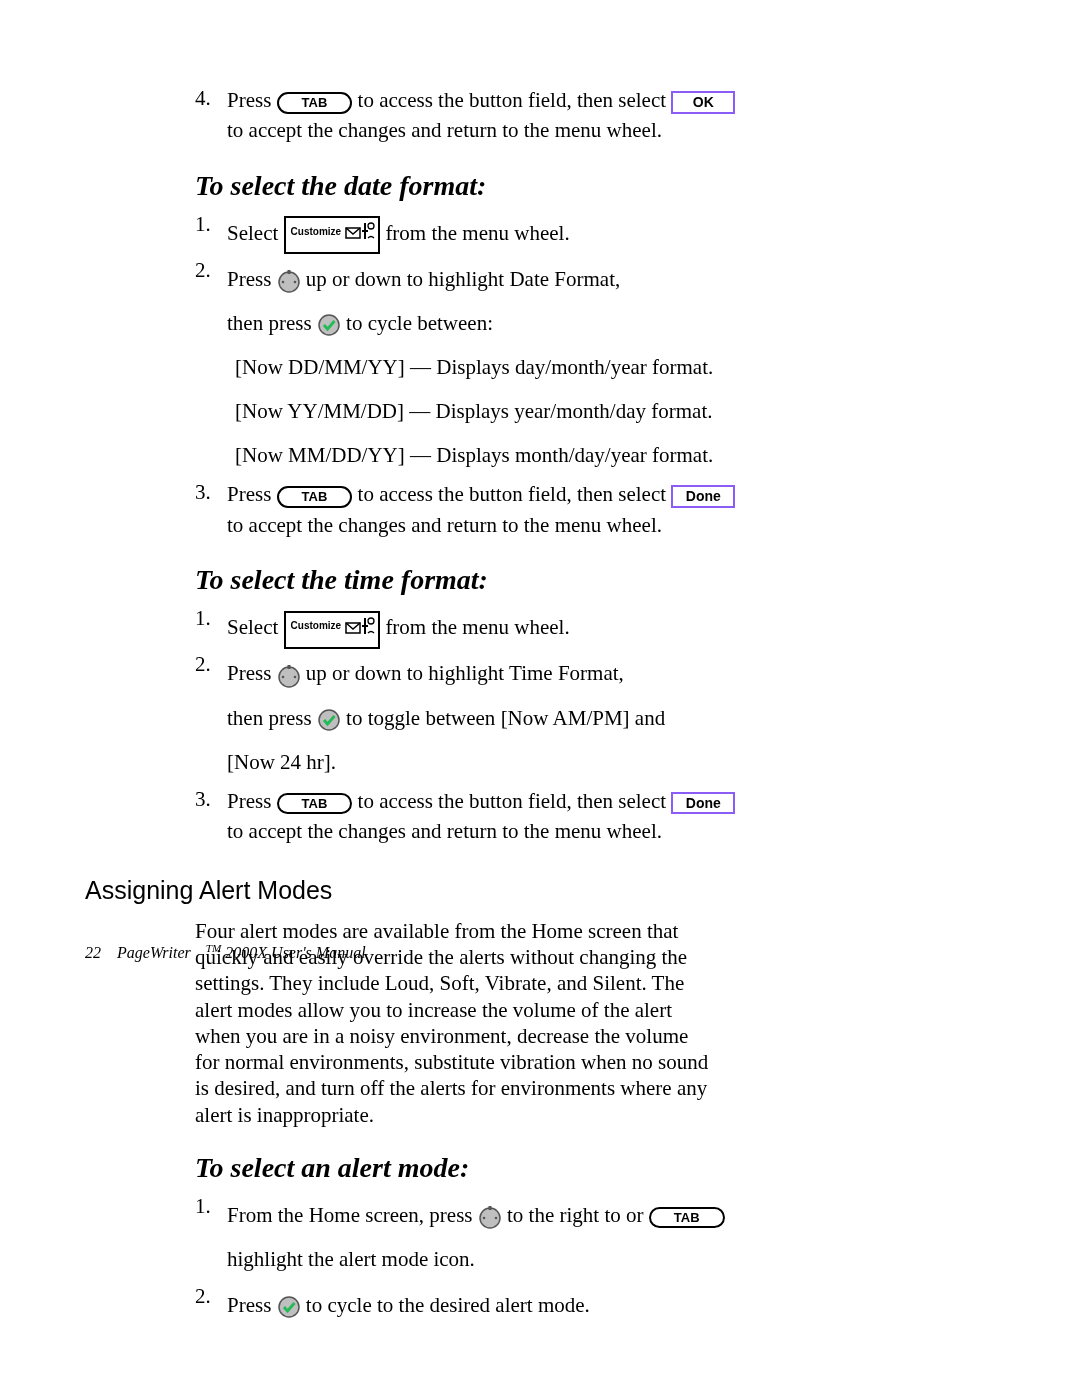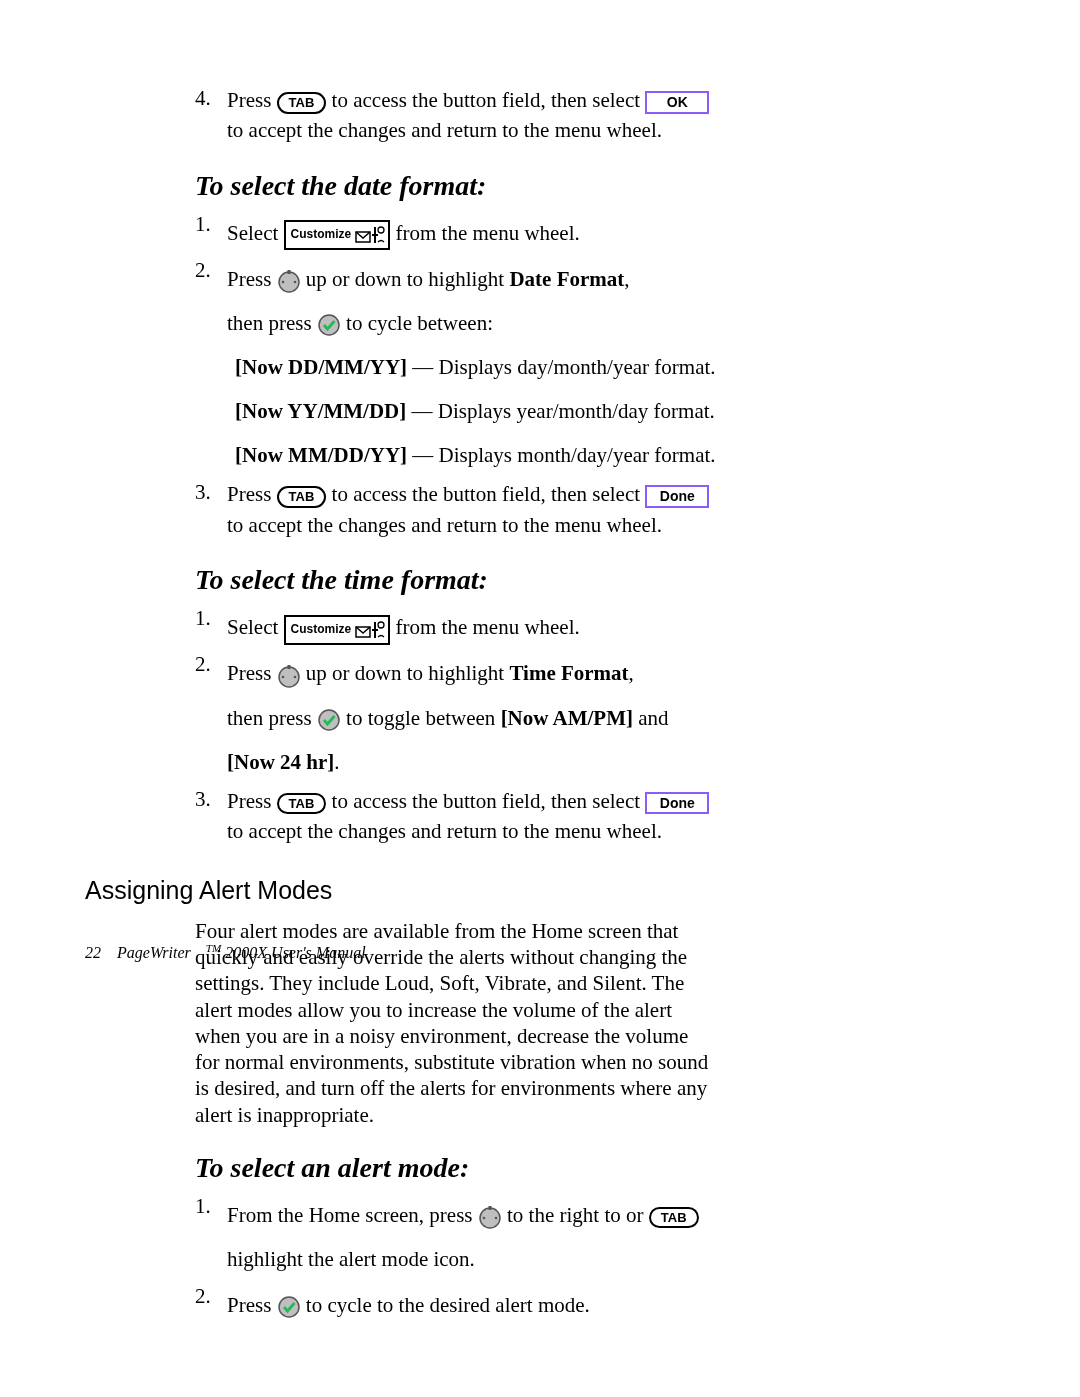--- a/index.html
+++ b/index.html
@@ -54,21 +54,21 @@
     margin: 0 0 4px 0;
     max-width: 520px;
   }
   .tab-key {
     display: inline-block;
     border: 2px solid #000;
     border-radius: 11px;
     font-family: Arial, Helvetica, sans-serif;
     font-weight: 900;
     font-size: 13px;
-    padding: 1px 10px;
+    padding: 1px 23px;
     line-height: 1.2;
     vertical-align: baseline;
     text-align: center;
   }
   .ok-btn, .done-btn {
     display: inline-block;
     border: 2px solid #8b5cf6;
     font-family: Arial, Helvetica, sans-serif;
     font-weight: 900;
     font-size: 14px;
@@ -77,43 +77,43 @@
     text-align: center;
     line-height: 1.2;
     vertical-align: baseline;
   }
   .customize-btn {
     display: inline-flex;
     align-items: center;
     border: 2px solid #000;
     font-family: Arial, Helvetica, sans-serif;
     font-weight: 900;
-    font-size: 12px;
-    padding: 0 3px 0 5px;
+    font-size: 10px;
+    padding: 0 3px 8px 5px;
     height: 26px;
     vertical-align: middle;
     justify-content: flex-end;
   }
   .nav-icon, .select-icon {
     display: inline-flex;
     width: 24px;
     height: 24px;
     vertical-align: middle;
   }
   .footer {
     position: absolute;
     left: 85px;
     bottom: 435px;
     font-style: italic;
     font-size: 16px;
   }
   .footer .pn { font-style: italic; }
   .sup { font-size: 0.7em; vertical-align: super; font-style: italic; margin-left: 15px; }
   .bracket-line { margin-left: 8px; }
-  b { font-weight: bold; }
+  b { font-weight: normal; }
   .tall-line { line-height: 2.1; }
   .mid-line  { line-height: 1.45; }
 </style>
 </head>
 <body>
 
 <div class="page">
   <div class="content">
 
     <ol class="ol" start="4">

